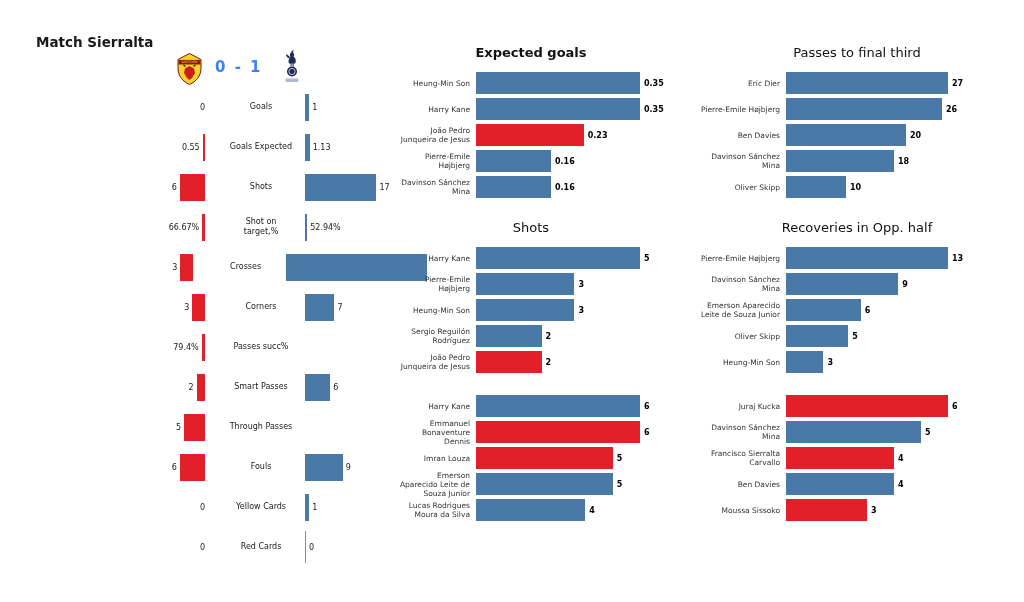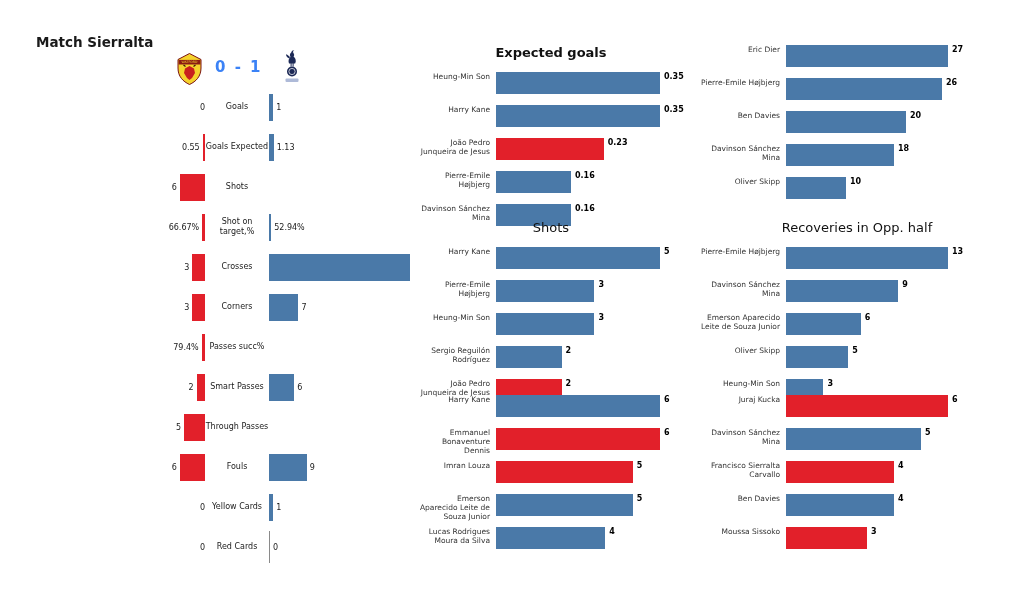--- a/index.html
+++ b/index.html
@@ -11,34 +11,34 @@
   .scoreline{position:absolute;left:170px;top:48px;width:140px;height:42px;}
   .crest-home{position:absolute;left:6px;top:5px;}
   .score{position:absolute;left:45px;top:10px;width:70px;
          font-size:15px;font-weight:600;letter-spacing:2px;color:#3b82f6;}
   .crest-away{position:absolute;left:113px;top:1px;}
 
   
   #slot-overview{position:absolute;left:40px;top:87px;width:390px;}
   .ov-row{height:40px;display:flex;align-items:center;}
   .ov-left{width:165px;display:flex;align-items:center;justify-content:flex-end;gap:3px;box-sizing:border-box;}
-  .ov-mid{width:64px;text-align:center;font-size:8px;line-height:1.25;color:#1a1a1a;}
+  .ov-mid{width:88px;text-align:center;font-size:8px;line-height:1.25;color:#1a1a1a;padding-left:12px;}
   .ov-right{flex:1;display:flex;align-items:center;gap:3px;}
   .ov-val{font-size:8px;color:#1a1a1a;white-space:nowrap;}
   .ov-bar{height:27px;flex:none;}
   .zero-spine{width:1px;height:32px;background:#8a8a8a;flex:none;}
 
   
   .chart{position:absolute;}
-  .c-mid{left:412px;width:278px;}
+  .c-mid{left:392px;width:278px;}
   .c-right{left:690px;width:334px;}
   .c-top1{top:45px;} .c-top2{top:220px;} .c-top3{top:395px;}
   .chart-title{text-align:center;font-size:13px;color:#111;height:19px;margin-bottom:8px;}
   .chart-title.bold{font-weight:700;}
-  .c-row{display:flex;align-items:flex-start;height:22px;margin-bottom:11px;}
+  .c-row{display:flex;align-items:center;height:22px;margin-bottom:4px;}
   .c-label{text-align:right;font-size:7.5px;line-height:1.2;color:#333;
            padding-right:6px;box-sizing:border-box;flex:none;}
   .c-mid .c-label{width:84px;}
   .c-right .c-label{width:96px;}
   .c-bar{height:22px;flex:none;}
   .c-val{margin-left:4px;font-size:8px;font-weight:700;color:#000;white-space:nowrap;}
 </style>
 </head>
 <body>
 
@@ -96,20 +96,24 @@
         </div>
       </div>
       <div class="ov-row">
         <div class="ov-left">
           <span class="ov-val">6</span>
           <div class="ov-bar" style="width: 25.2px; background: rgb(226, 32, 42);"></div>
         </div>
         <div class="ov-mid">
           <div>Shots</div>
         </div>
+        <div class="ov-right">
+          <div class="ov-bar" style="width: 71.4px; background: rgb(74, 121, 168);"></div>
+          <span class="ov-val">17</span>
+        </div>
       </div>
       <div class="ov-row">
         <div class="ov-left">
           <span class="ov-val">66.67%</span>
           <div class="ov-bar" style="width: 2.814px; background: rgb(226, 32, 42);"></div>
         </div>
         <div class="ov-mid">
           <div>Shot on</div>
           <div>target,%</div>
         </div>
@@ -332,20 +336,21 @@
       <div class="c-row">
         <div class="c-label">
           <div>Lucas Rodrigues</div>
           <div>Moura da Silva</div>
         </div>
         <div class="c-bar" style="width: 109.333px; background: rgb(74, 121, 168);"></div>
         <span class="c-val">4</span>
       </div>
     </div>
   <div id="slot-right-1" class="chart c-right c-top1">
+      <div class="chart-title">Passes to final third</div>
       <div class="c-row">
         <div class="c-label">
           <div>Eric  Dier</div>
         </div>
         <div class="c-bar" style="width: 162px; background: rgb(74, 121, 168);"></div>
         <span class="c-val">27</span>
       </div>
       <div class="c-row">
         <div class="c-label">
           <div>Pierre-Emile Højbjerg</div>

